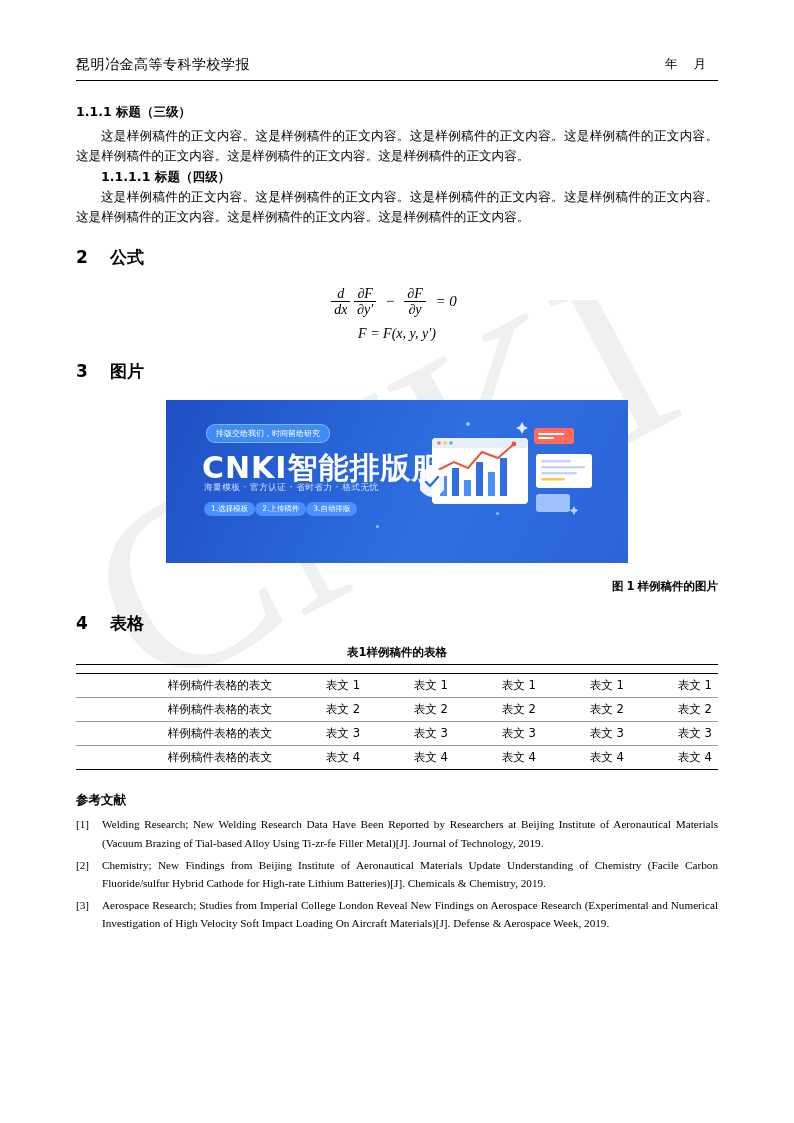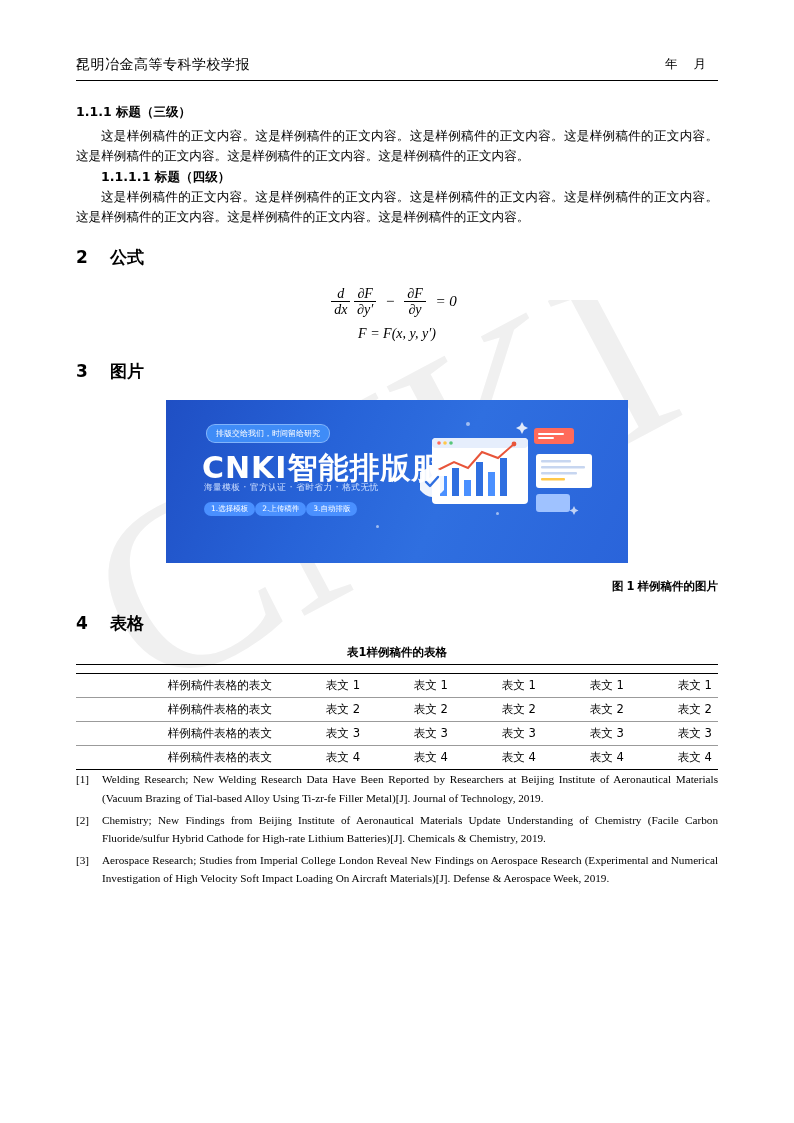--- a/index.html
+++ b/index.html
@@ -388,20 +388,21 @@
           <td class="c0">样例稿件表格的表文</td>
           <td class="cx">表文 4</td>
           <td class="cx">表文 4</td>
           <td class="cx">表文 4</td>
           <td class="cx">表文 4</td>
           <td class="cx">表文 4</td>
         </tr>
       </tbody>
     </table>
 
+    <h3 class="refs-title">参考文献</h3>
 
     <div class="ref">
       <span class="marker">[1]</span>
       <span class="text">Welding Research; New Welding Research Data Have Been Reported by Researchers at Beijing Institute of Aeronautical Materials (Vacuum Brazing of Tial-based Alloy Using Ti-zr-fe Filler Metal)[J]. Journal of Technology, 2019.</span>
     </div>
     <div class="ref">
       <span class="marker">[2]</span>
       <span class="text">Chemistry; New Findings from Beijing Institute of Aeronautical Materials Update Understanding of Chemistry (Facile Carbon Fluoride/sulfur Hybrid Cathode for High-rate Lithium Batteries)[J]. Chemicals &amp; Chemistry, 2019.</span>
     </div>
     <div class="ref">

